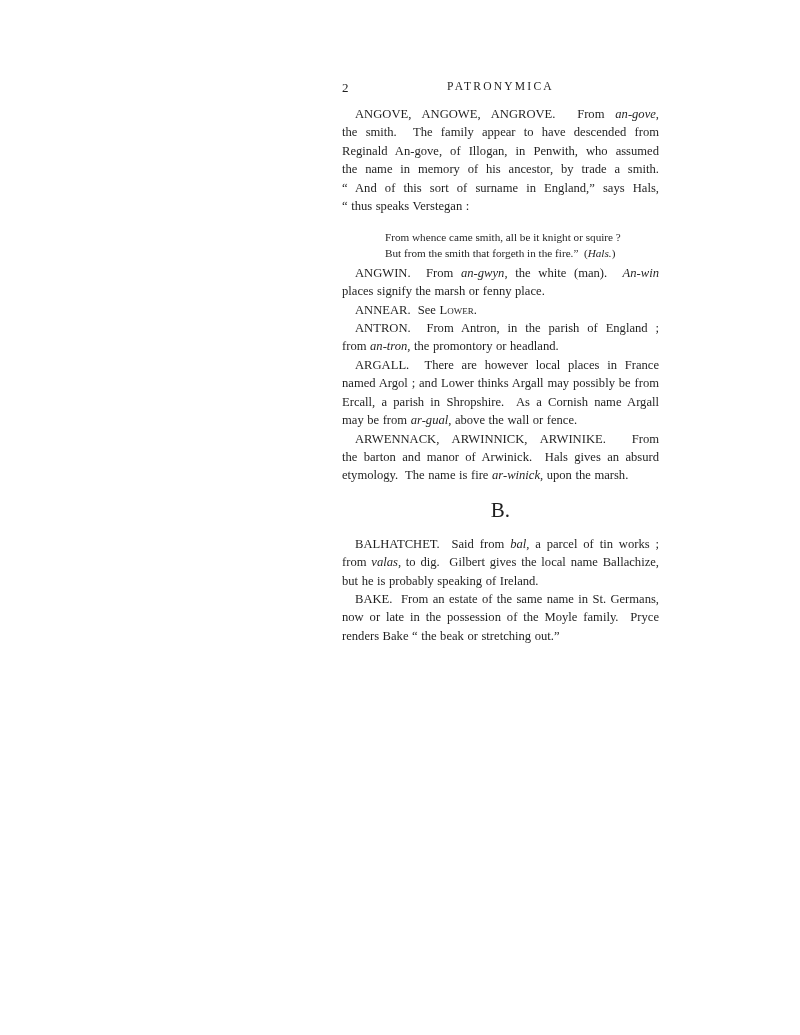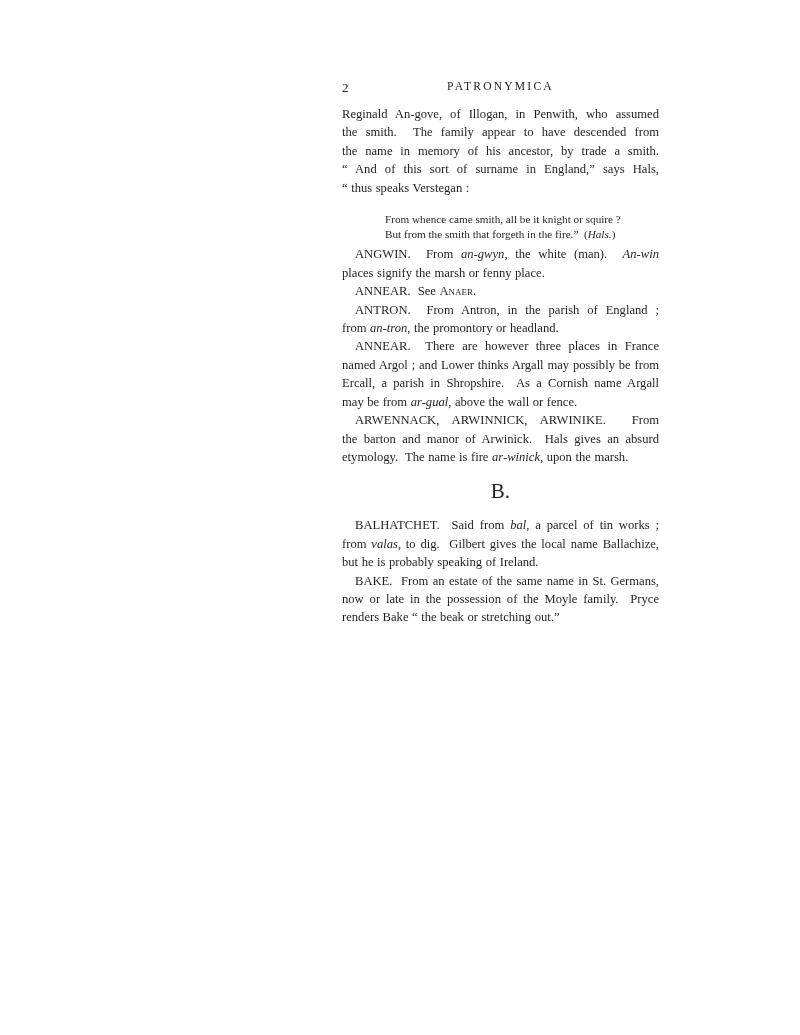--- a/index.html
+++ b/index.html
@@ -61,43 +61,44 @@
 <body>
 
 <div class="page">
   <div class="text-block">
     <div class="running-head">
       <span class="page-number">2</span>
       <span class="running-title">PATRONYMICA</span>
     </div>
     <div id="entries">
         <div>
+          <div class="entry-line indent"><span>ANGOVE, ANGOWE, ANGROVE.  From </span><i>an-gove</i><span>,</span></div>
+          <div class="entry-line"><span>the smith.  The family appear to have descended from</span></div>
           <div class="entry-line"><span>Reginald An-gove, of Illogan, in Penwith, who assumed</span></div>
-          <div class="entry-line"><span>the smith.  The family appear to have descended from</span></div>
           <div class="entry-line"><span>the name in memory of his ancestor, by trade a smith.</span></div>
           <div class="entry-line"><span>“ And of this sort of surname in England,” says Hals,</span></div>
           <div class="entry-line flush-left"><span>“ thus speaks Verstegan :</span></div>
         </div>
         <div class="verse">
           <div class="verse-line"><span>From whence came smith, all be it knight or squire ?</span></div>
           <div class="verse-line"><span>But from the smith that forgeth in the fire.”  (</span><i>Hals.</i><span>)</span></div>
         </div>
         <div>
           <div class="entry-line indent"><span>ANGWIN.  From </span><i>an-gwyn</i><span>, the white (man).  </span><i>An-win</i></div>
           <div class="entry-line flush-left"><span>places signify the marsh or fenny place.</span></div>
         </div>
         <div>
-          <div class="entry-line indent flush-left"><span>ANNEAR.  See </span><span class="sc">Anaer</span><span>.</span></div>
+          <div class="entry-line indent flush-left"><span>ANNEAR.  See </span><span class="sc">Lower</span><span>.</span></div>
         </div>
         <div>
           <div class="entry-line indent"><span>ANTRON.  From Antron, in the parish of England ;</span></div>
           <div class="entry-line flush-left"><span>from </span><i>an-tron</i><span>, the promontory or headland.</span></div>
         </div>
         <div>
-          <div class="entry-line indent"><span>ANNEAR.  There are however three places in France</span></div>
+          <div class="entry-line indent"><span>ARGALL.  There are however local places in France</span></div>
           <div class="entry-line"><span>named Argol ; and Lower thinks Argall may possibly be from</span></div>
           <div class="entry-line"><span>Ercall, a parish in Shropshire.  As a Cornish name Argall</span></div>
           <div class="entry-line flush-left"><span>may be from </span><i>ar-gual</i><span>, above the wall or fence.</span></div>
         </div>
         <div>
           <div class="entry-line indent"><span>ARWENNACK, ARWINNICK, ARWINIKE.  From</span></div>
           <div class="entry-line"><span>the barton and manor of Arwinick.  Hals gives an absurd</span></div>
           <div class="entry-line flush-left"><span>etymology.  The name is fire </span><i>ar-winick</i><span>, upon the marsh.</span></div>
         </div>
         <div class="section-heading">B.</div>

